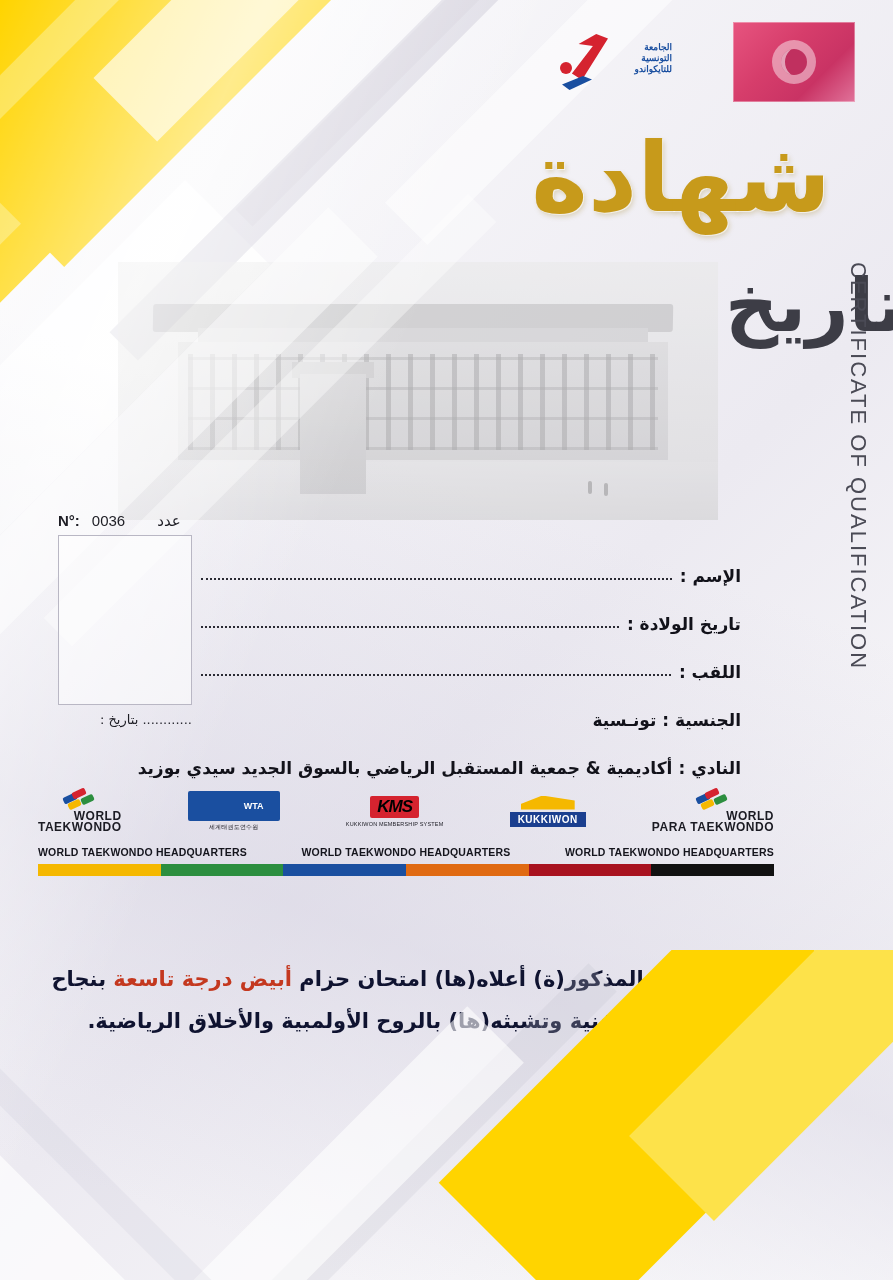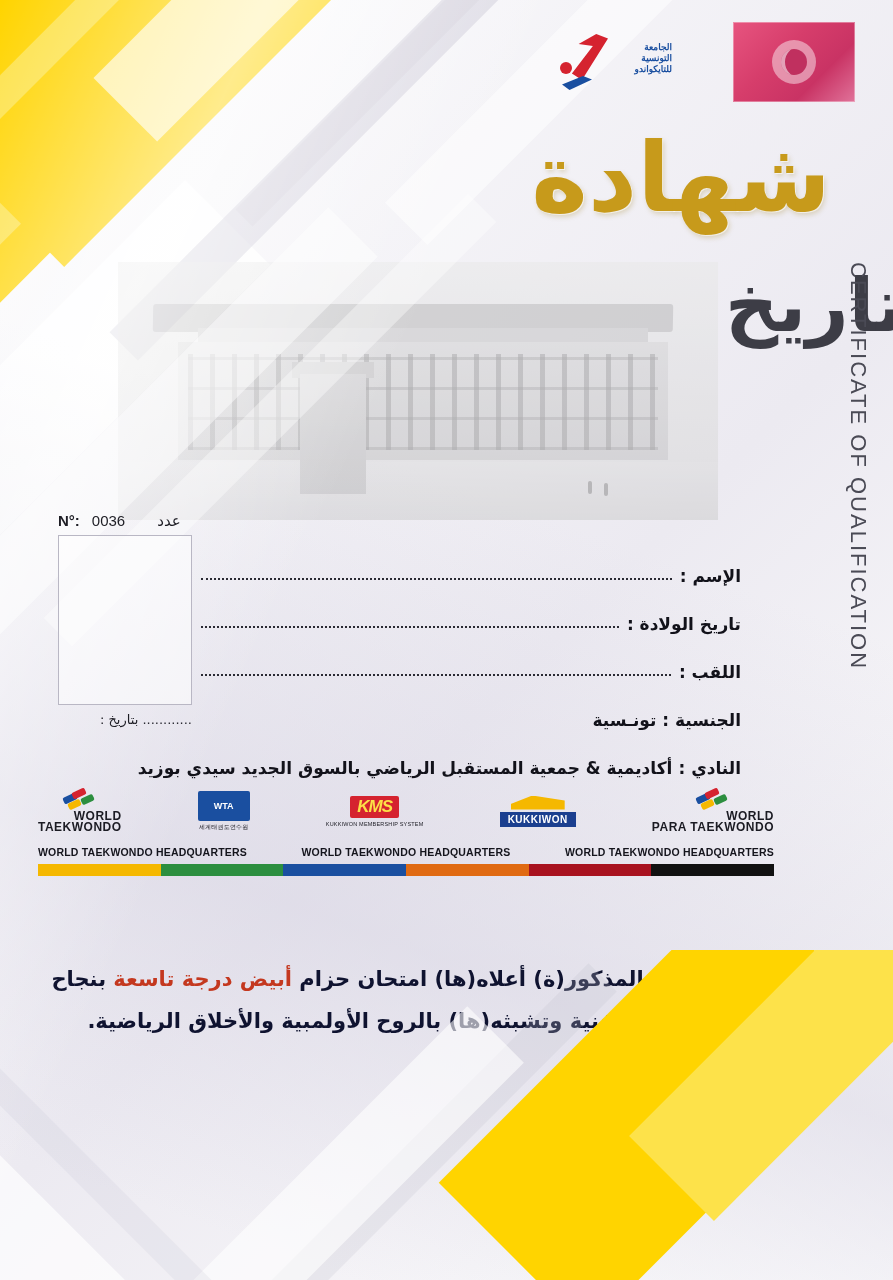--- a/index.html
+++ b/index.html
@@ -334,30 +334,31 @@
     text-align: right;
   }
   .wtf-badge {
     width: 52px; height: 30px;
     background: #1a4fa0;
     color: #ffffff;
     font-size: 9px;
     font-weight: bold;
     display: flex; align-items: center; justify-content: center;
     border-radius: 2px;
+    padding-left: 40px;
   }
   .wtf-cap {
     font-size: 6px;
     letter-spacing: 0.2px;
     color: #1b1b23;
     margin-top: 2px;
   }
   .kms-badge {
     background: #d5232f;
-    color: #fde047;
+    color: #000000;
     font-style: italic;
     font-weight: bold;
     font-size: 17px;
     padding: 1px 7px;
     border-radius: 2px;
     letter-spacing: -1px;
   }
   .kms-cap { font-size: 5.5px; margin-top: 3px; color: #1b1b23; letter-spacing: .2px;}
   .kuk-badge {
     background: #1b3f8f;

